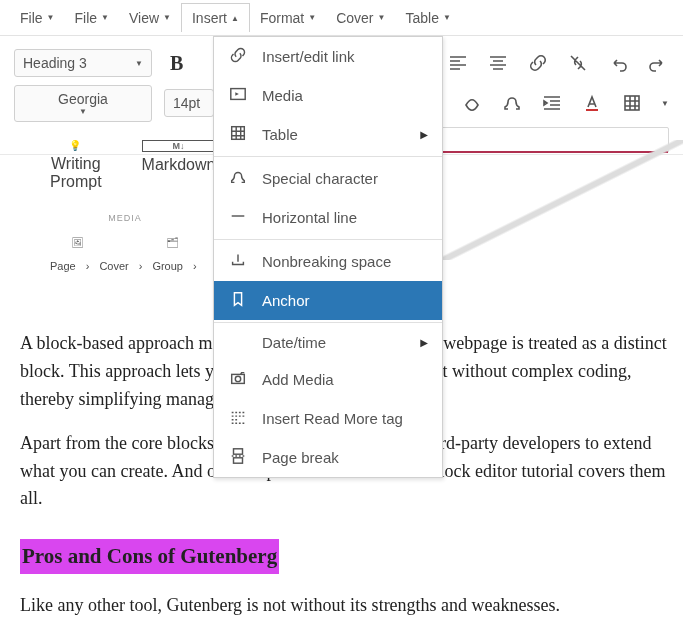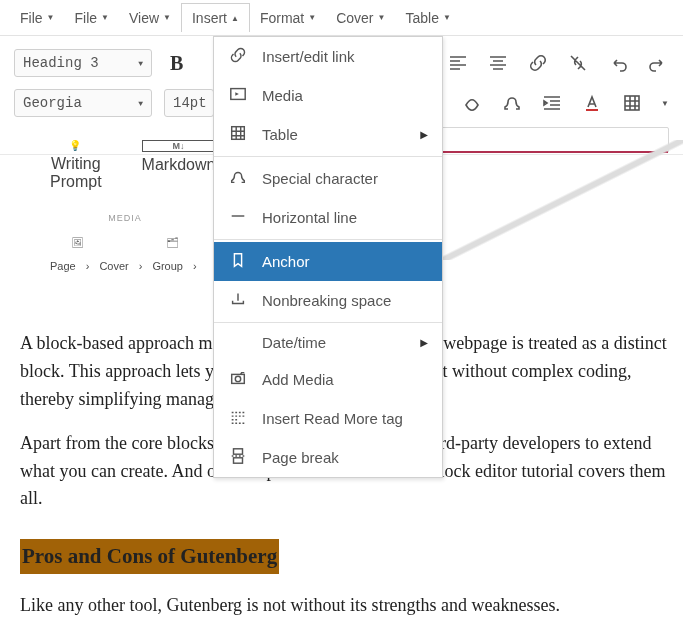--- a/index.html
+++ b/index.html
@@ -6,23 +6,23 @@
   html, body { font-family: Arial, Helvetica, sans-serif; font-size: 14px; color: #595959; background: #fff; width: 683px; height: 626px; overflow: hidden; }
   
   .menubar { display: flex; align-items: center; gap: 0; padding: 8px 10px; height: 36px; border-bottom: 1px solid #e3e3e3; }
   .menu-item { display: flex; align-items: center; gap: 4px; padding: 6px 10px; cursor: default; color: #595959; }
   .menu-item.open { background: #fff; border: 1px solid #d0d0d0; border-bottom: none; position: relative; z-index: 30; }
   .tri-down { font-size: 8px; color: #595959; }
   .tri-up { font-size: 8px; color: #595959; }
   
   .toolbars { padding: 10px 14px 0 14px; border-bottom: 1px solid #e9e9e9; }
   .tb-row { display: flex; align-items: center; gap: 12px; margin-bottom: 6px; height: 34px; }
-  .select { display: flex; align-items: center; justify-content: space-between; border: 1px solid #d0d0d0; border-radius: 3px; padding: 5px 8px; background: #fafafa; color: #555; font-size: 14px; font-family: Liberation Mono, monospace; }
+  .select { display: flex; align-items: center; justify-content: space-between; border: 1px solid #d0d0d0; border-radius: 3px; padding: 5px 8px; background: #fafafa; color: #555; font-size: 14px; }
   .select.style { width: 138px; }
-  .select.font  { width: 138px; }
+  .select.font  { width: 138px; flex-direction: column; }
   .select.size  { width: 50px; }
   .bold-btn { font-family: Georgia, serif; font-weight: bold; font-size: 20px; color: #333; padding: 2px 6px; }
   .tb-icon { width: 22px; height: 22px; display: flex; align-items: center; justify-content: center; color: #555; }
   .tb-icon svg { width: 20px; height: 20px; stroke: #555; fill: none; stroke-width: 1.6; }
   .right-icons { display: flex; align-items: center; gap: 18px; }
   .addr-box { flex: 1; border: 1px solid #d7d7d7; border-radius: 2px; background: #fff; position: relative; margin-left: 240px; display: flex; align-items: center; color:#9a9a9a; font-size:13px; height:26px; padding-left:6px; }
   .addr-underline { position: absolute; left: 0; right: 0; bottom: -1px; height: 2px; background: #b03050; }
   
   .side-area { position: absolute; left: 50px; top: 140px; width: 150px; font-size: 10px; color: #6a6a6a; text-align: center; }
   .side-grid { display: grid; grid-template-columns: 1fr 1fr; gap: 18px 40px; justify-items: center; }
@@ -34,21 +34,21 @@
   .dd-item { display: flex; align-items: center; gap: 14px; padding: 9px 14px; cursor: default; }
   .dd-item .sub-arrow { margin-left: auto; font-size: 10px; color: #333; }
   .dd-item.highlight { background: #2b77b5; color: #fff; }
   .dd-item.highlight svg { stroke: #fff; fill: none; }
   .dd-sep { height: 1px; background: #e0e0e0; margin: 2px 0; }
   .dd-icon { width: 20px; text-align: center; }
   .dd-icon svg { width: 18px; height: 18px; stroke: #555; fill: none; stroke-width: 1.6; }
   
   .doc { position: absolute; left: 20px; top: 330px; right: 0; font-family: Georgia, serif; font-size: 18px; color: #222; line-height: 1.55; }
   .doc p { margin-bottom: 16px; }
-  .doc h3 { font-family: Georgia, serif; font-size: 21px; font-weight: bold; background: #a16207; display: inline-block; padding: 1px 2px; margin: 10px 0 18px 0; }
+  .doc h3 { font-family: Georgia, serif; font-size: 21px; font-weight: bold; background: #d946ef; display: inline-block; padding: 1px 2px; margin: 10px 0 18px 0; }
   .diag-slash { height: 120px; background: linear-gradient( to bottom right, transparent 48%, #ddd 49%, #ddd 51%, transparent 52%); position: absolute; left: 443px; right: 0; top: 140px; }
 </style>
 </head>
 <body>
 
 <div class="menubar">
   <div class="menu-item">
       <span>File</span>
       <span class="tri-down">▼</span>
     </div>
@@ -229,31 +229,31 @@
         </svg></span>
     <span>Special character</span>
   </div>
   <div class="dd-item">
     <span class="dd-icon"><svg viewBox="0 0 20 20">
           <path d="M3 10h14"></path>
         </svg></span>
     <span>Horizontal line</span>
   </div>
   <div class="dd-sep"></div>
+  <div class="dd-item">
+    <span class="dd-icon"><svg viewBox="0 0 20 20">
+          <path d="M4 12v3h12v-3M10 4v8"></path>
+        </svg></span>
+    <span>Nonbreaking space</span>
+  </div>
   <div class="dd-item highlight">
     <span class="dd-icon"><svg viewBox="0 0 20 20">
           <path d="M6 3h8v14l-4-3-4 3z"></path>
         </svg></span>
     <span>Anchor</span>
-  </div>
-  <div class="dd-item">
-    <span class="dd-icon"><svg viewBox="0 0 20 20">
-          <path d="M4 12v3h12v-3M10 4v8"></path>
-        </svg></span>
-    <span>Nonbreaking space</span>
   </div>
   <div class="dd-sep"></div>
   <div class="dd-item">
     <span class="dd-icon"></span>
     <span>Date/time</span>
     <span class="sub-arrow">▶</span>
   </div>
   <div class="dd-item">
     <span class="dd-icon"><svg viewBox="0 0 20 20">
           <rect x="3" y="6" width="14" height="10"></rect>

